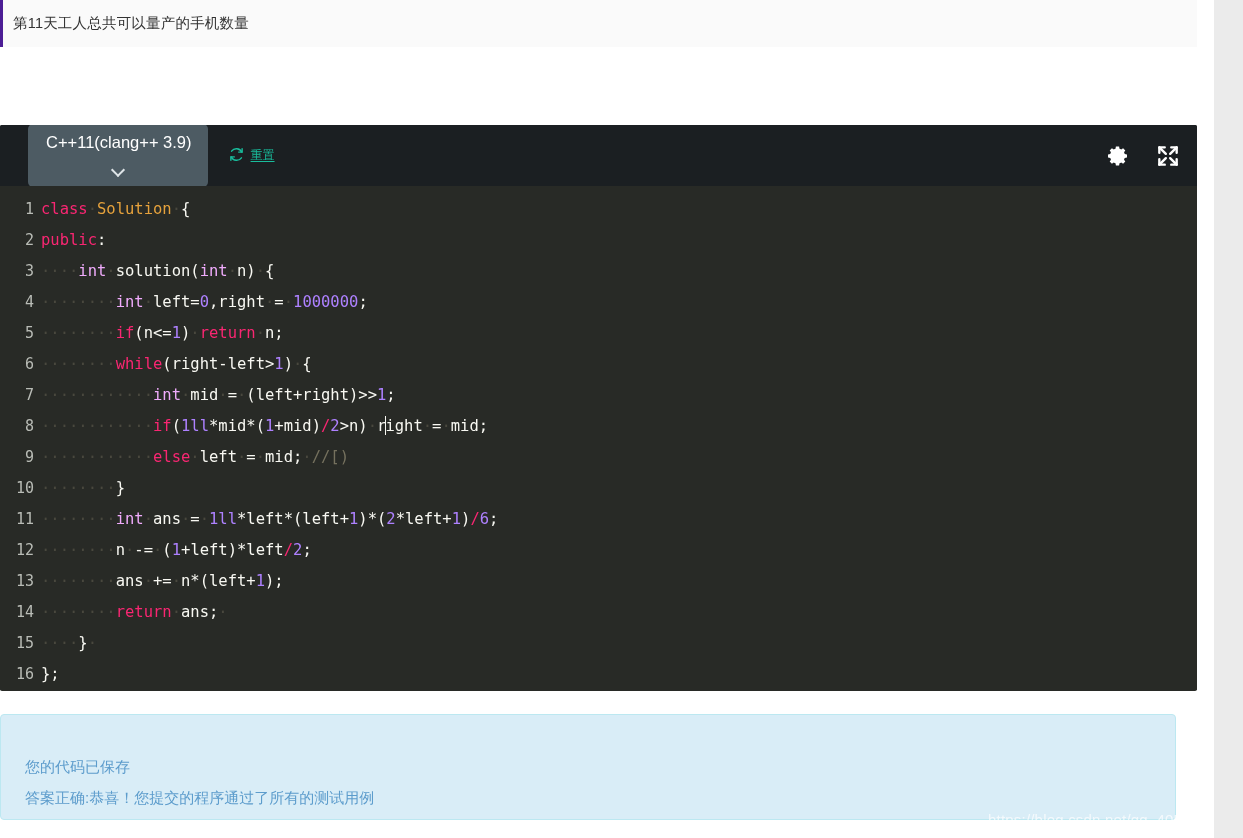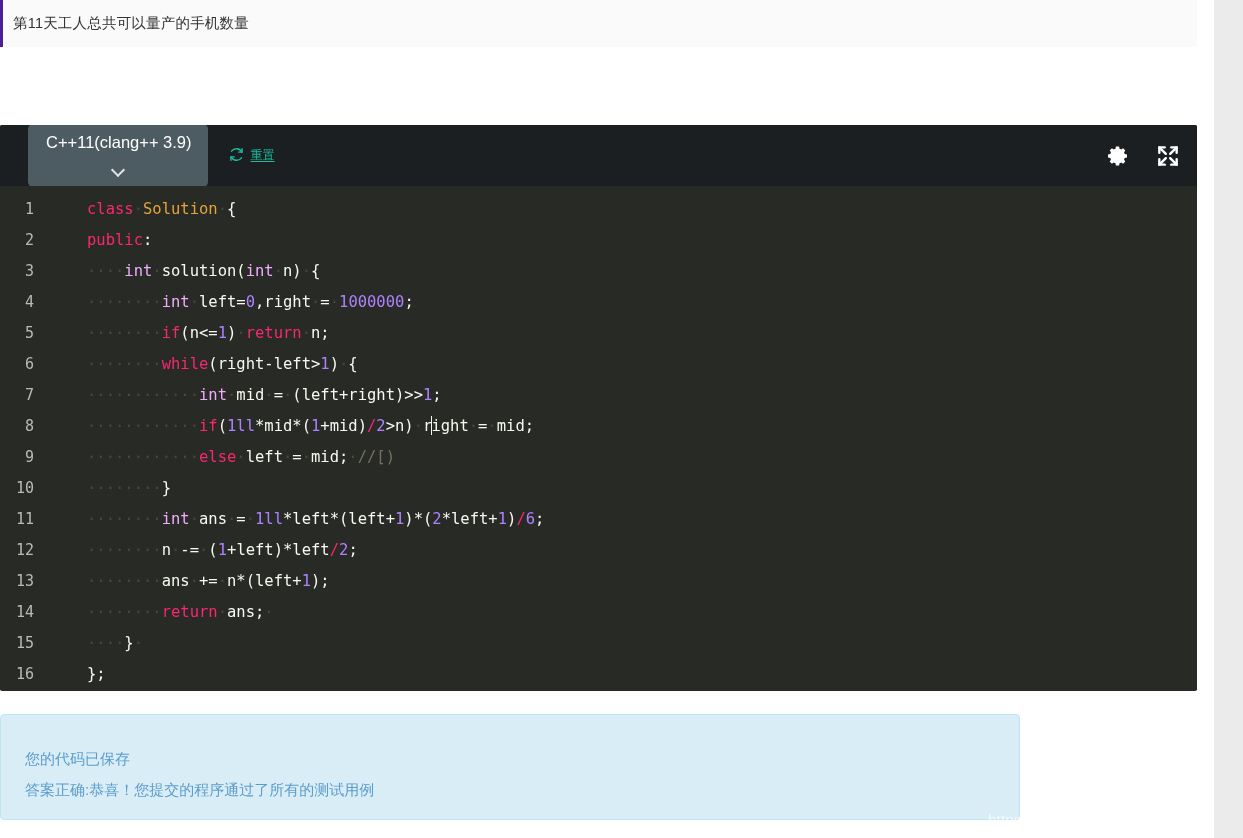--- a/index.html
+++ b/index.html
@@ -152,21 +152,20 @@
     width: 34px;
     min-width: 34px;
     text-align: right;
     color: #b9bcb6;
     font-size: 15px;
     user-select: none;
     padding-right: 7px;
   }
   .code-text {
     color: #f8f8f2;
-    margin-left: 46px;
   }
   
   .t-kw   { color: #f92672; }
   .t-type { color: #f0abfc; }
   .t-cls  { color: #e6a23c; }
   .t-num  { color: #ae81ff; }
   .t-op   { color: #f92672; }
   .t-cmt  { color: #75715e; }
   .t-ws   { color: #49483e; }
   .t-plain{ color: #f8f8f2; }
@@ -178,27 +177,27 @@
     height: 19px;
     vertical-align: -4px;
     margin: 0 -1px;
   }
 
   
   .result-alert {
     position: absolute;
     left: 0px;
     top: 714px;
-    width: 1020px;
+    width: 1176px;
     min-height: 106px;
     background: #d9edf7;
     border: 1px solid #bce8f1;
     border-radius: 4px;
     box-sizing: border-box;
-    padding: 28px 0 0 24px;
+    padding: 36px 0 0 24px;
     color: #5b9dd9;
   }
   .result-line {
     font-size: 15px;
     line-height: 31px;
     color: #5c9ccc;
     white-space: nowrap;
   }
 
   

